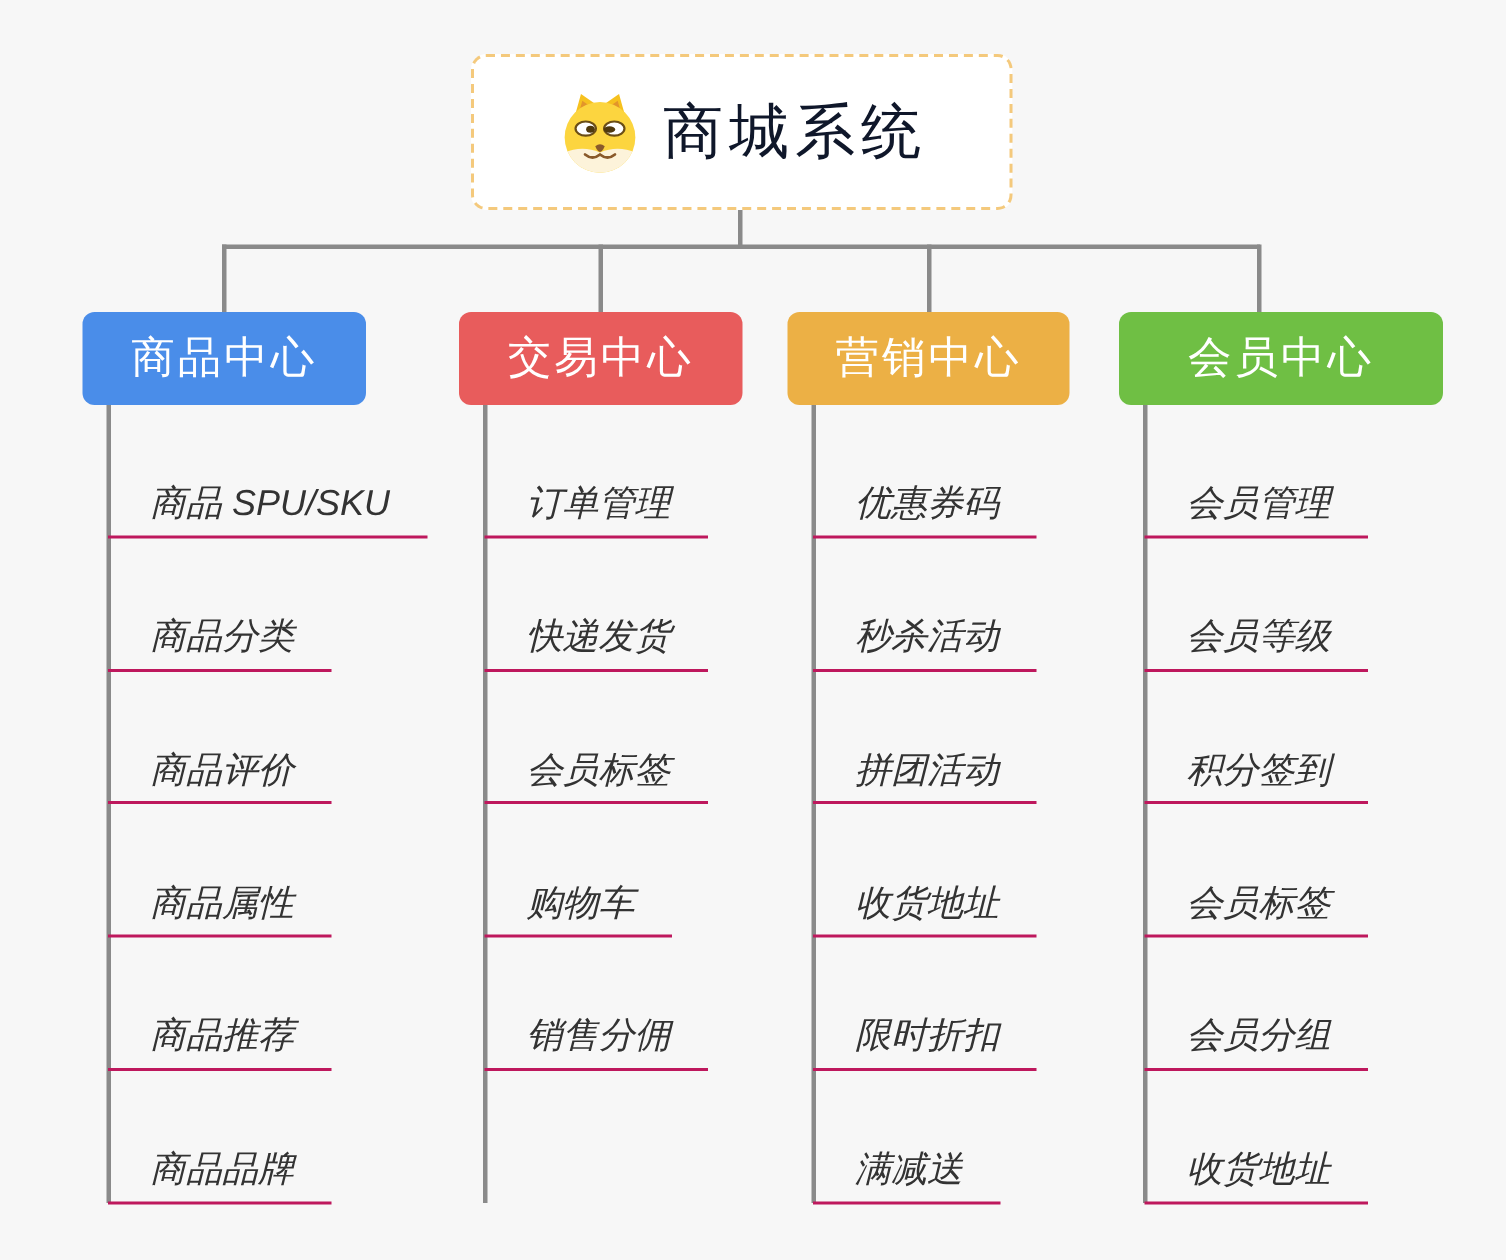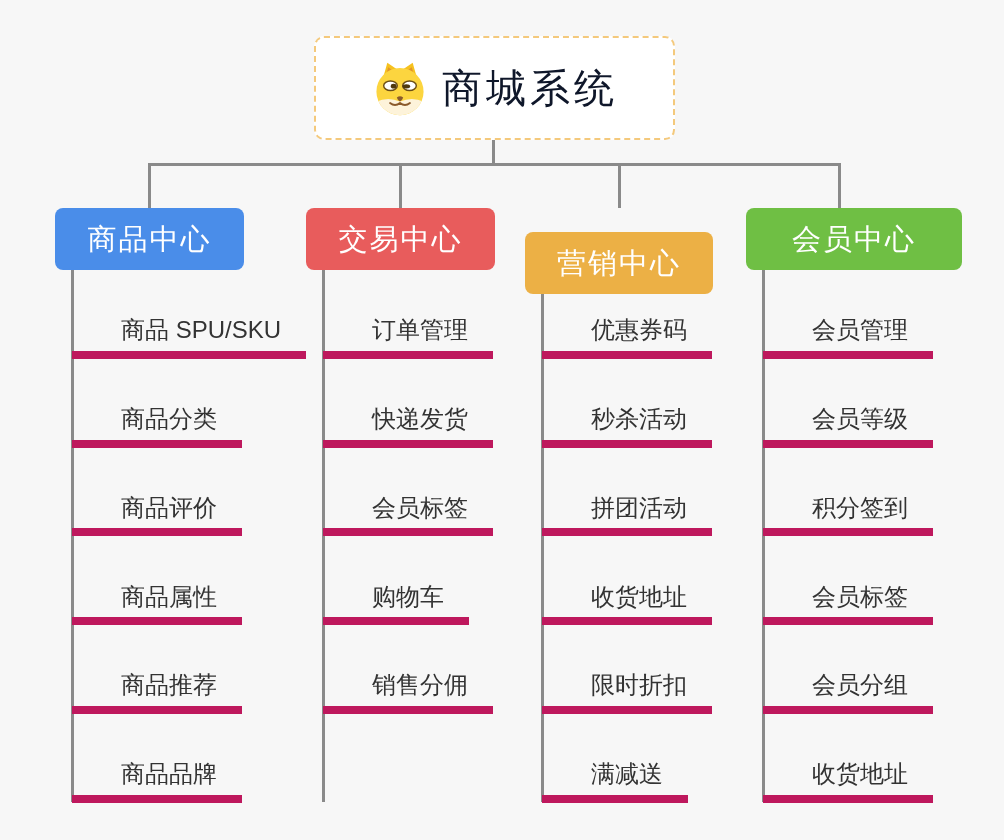--- a/index.html
+++ b/index.html
@@ -41,36 +41,37 @@
 
   
   .branch-header{
     position:absolute;top:208px;height:62px;border-radius:8px;
     display:flex;align-items:center;justify-content:center;
     color:#ffffff;font-size:29px;letter-spacing:2px;line-height:1;
     white-space:nowrap;box-sizing:border-box;
   }
   .bh-1{left:55px;width:189px;}
   .bh-2{left:306px;width:189px;}
-  .bh-3{left:525px;width:188px;margin-top:24px;}
+  .bh-3{left:525px;width:188px;}
   .bh-4{left:746px;width:216px;}
 
   
   .leaf-col{position:absolute;top:270px;}
   .lc-1{left:72px;}
   .lc-2{left:323px;}
   .lc-3{left:542px;}
   .lc-4{left:763px;}
   .leaf-row{height:88.8px;display:flex;align-items:flex-end;}
   .leaf{
     display:inline-block;
-    padding:0 25px 7px 49px;
-    border-bottom:8px solid #be185d;
+    padding:0 25px 7px 28px;
+    border-bottom:2px solid #be185d;
     font-size:24px;line-height:1.15;color:#333333;
     white-space:nowrap;
+    font-style:italic;
   }
 </style>
 </head>
 <body>
 
 <div class="canvas">
 
   <div class="root-node">
     <svg class="doge" viewBox="0 0 64 64" aria-hidden="true">
       <defs>

